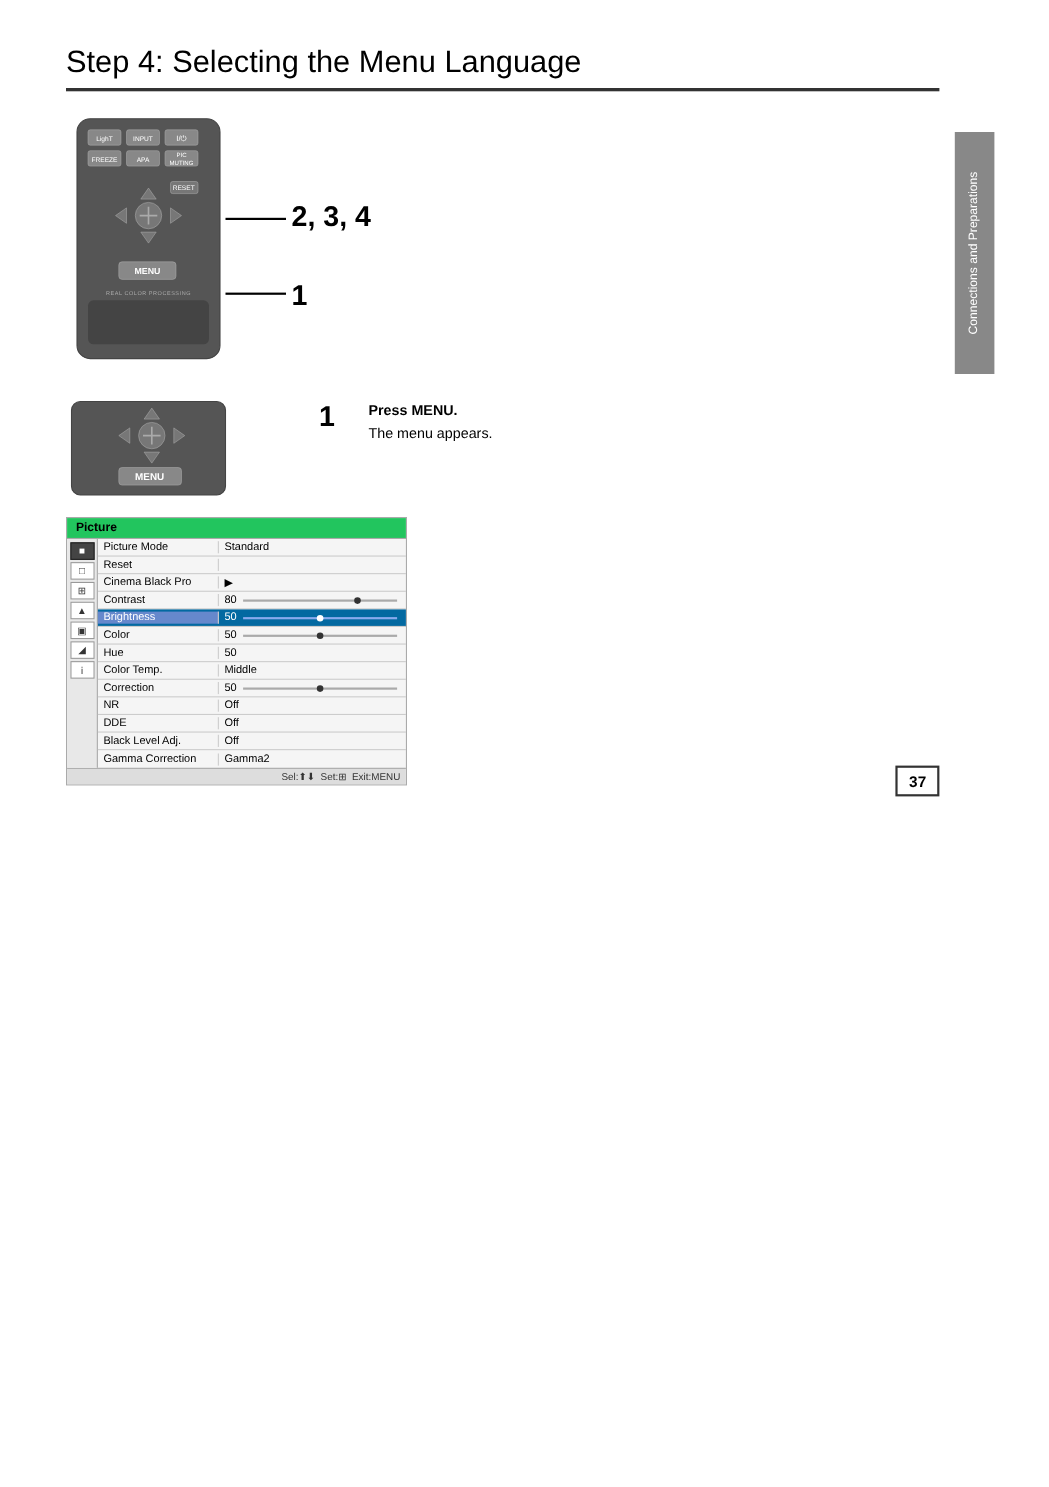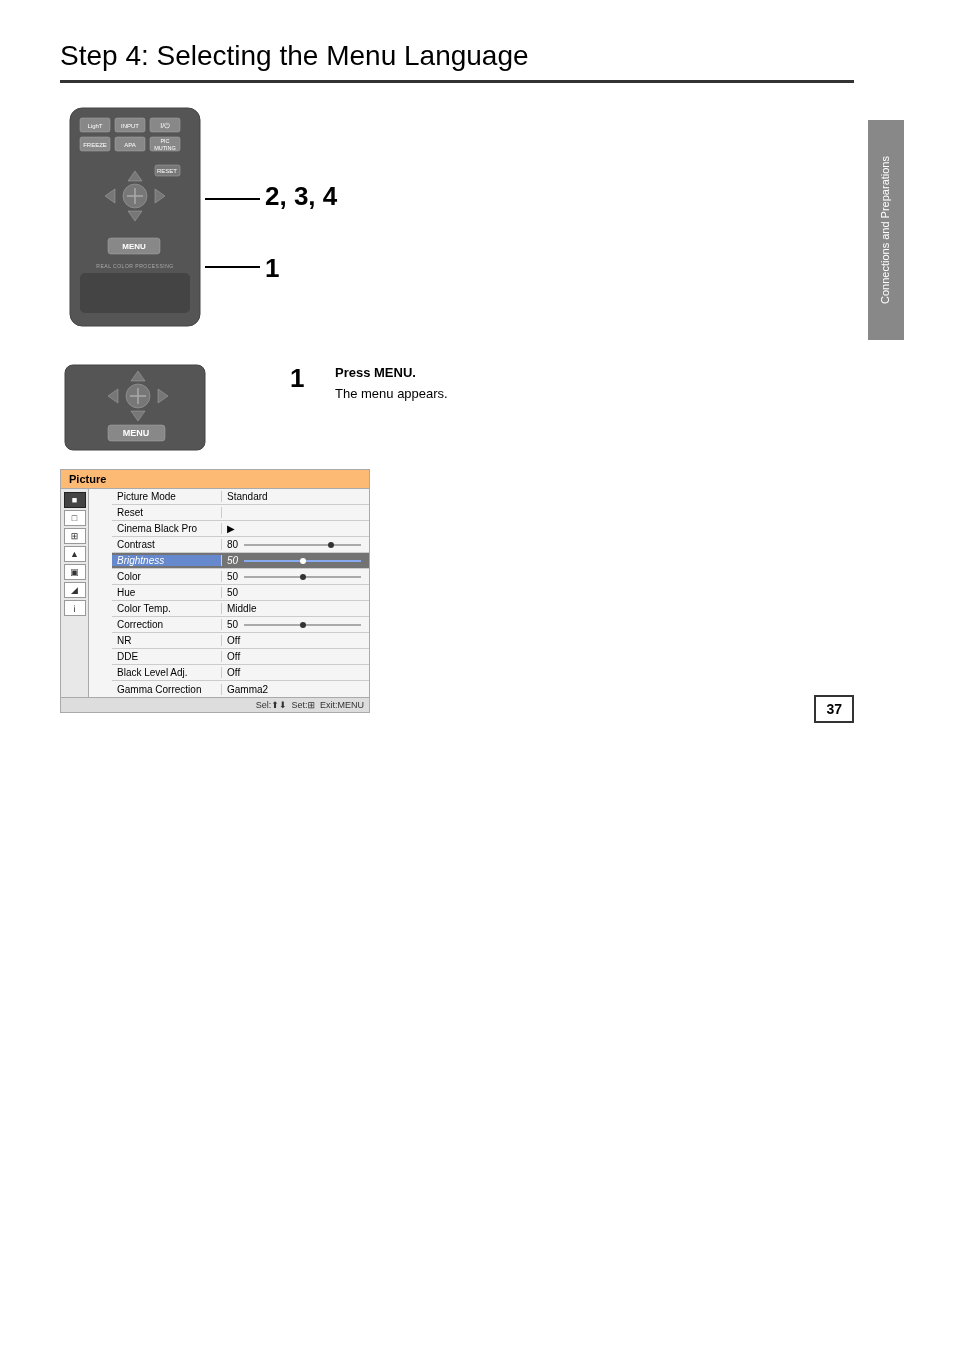--- a/index.html
+++ b/index.html
@@ -88,21 +88,21 @@
 
     
     .onscreen-menu {
       width: 310px;
       border: 1px solid #aaa;
       background: #f5f5f5;
       font-size: 11px;
     }
 
     .menu-header {
-      background: #fdba74;
+      background: #22c55e;
       padding: 3px 8px;
       font-weight: bold;
       font-size: 11px;
       border-bottom: 1px solid #aaa;
     }
 
     .menu-body {
       display: flex;
     }
 
@@ -130,21 +130,20 @@
     }
 
     .menu-icon-item.active {
       background: #444;
       color: #fff;
       border-color: #222;
     }
 
     .menu-rows-col {
       flex: 1;
-      margin-left: 23px;
     }
 
     .menu-row {
       display: flex;
       border-bottom: 1px solid #ccc;
       height: 16px;
       align-items: center;
     }
 
     .menu-row:last-child {
@@ -360,21 +359,21 @@
               <div class="menu-row-value">
                 <span style="font-size:10px;margin-right:3px;">80</span>
                 <div class="slider-container">
                   <div class="slider-track">
                       <div class="slider-thumb" style="left:72%;"></div>
                     </div>
                 </div>
               </div>
             </div>
 
-            <div class="menu-row" style="background:#737373;font-style:italic;">
+            <div class="menu-row" style="background:#0369a1;">
               <div class="menu-row-label" style="background:#6688cc; color:#fff;">Brightness</div>
               <div class="menu-row-value" style="color:#fff;">
                 <span style="font-size:10px;margin-right:3px;">50</span>
                 <div class="slider-container">
                   <div class="slider-track" style="background:#88aaee;">
                       <div class="slider-thumb" style="left:48%; background:#fff;"></div>
                     </div>
                 </div>
               </div>
             </div>

